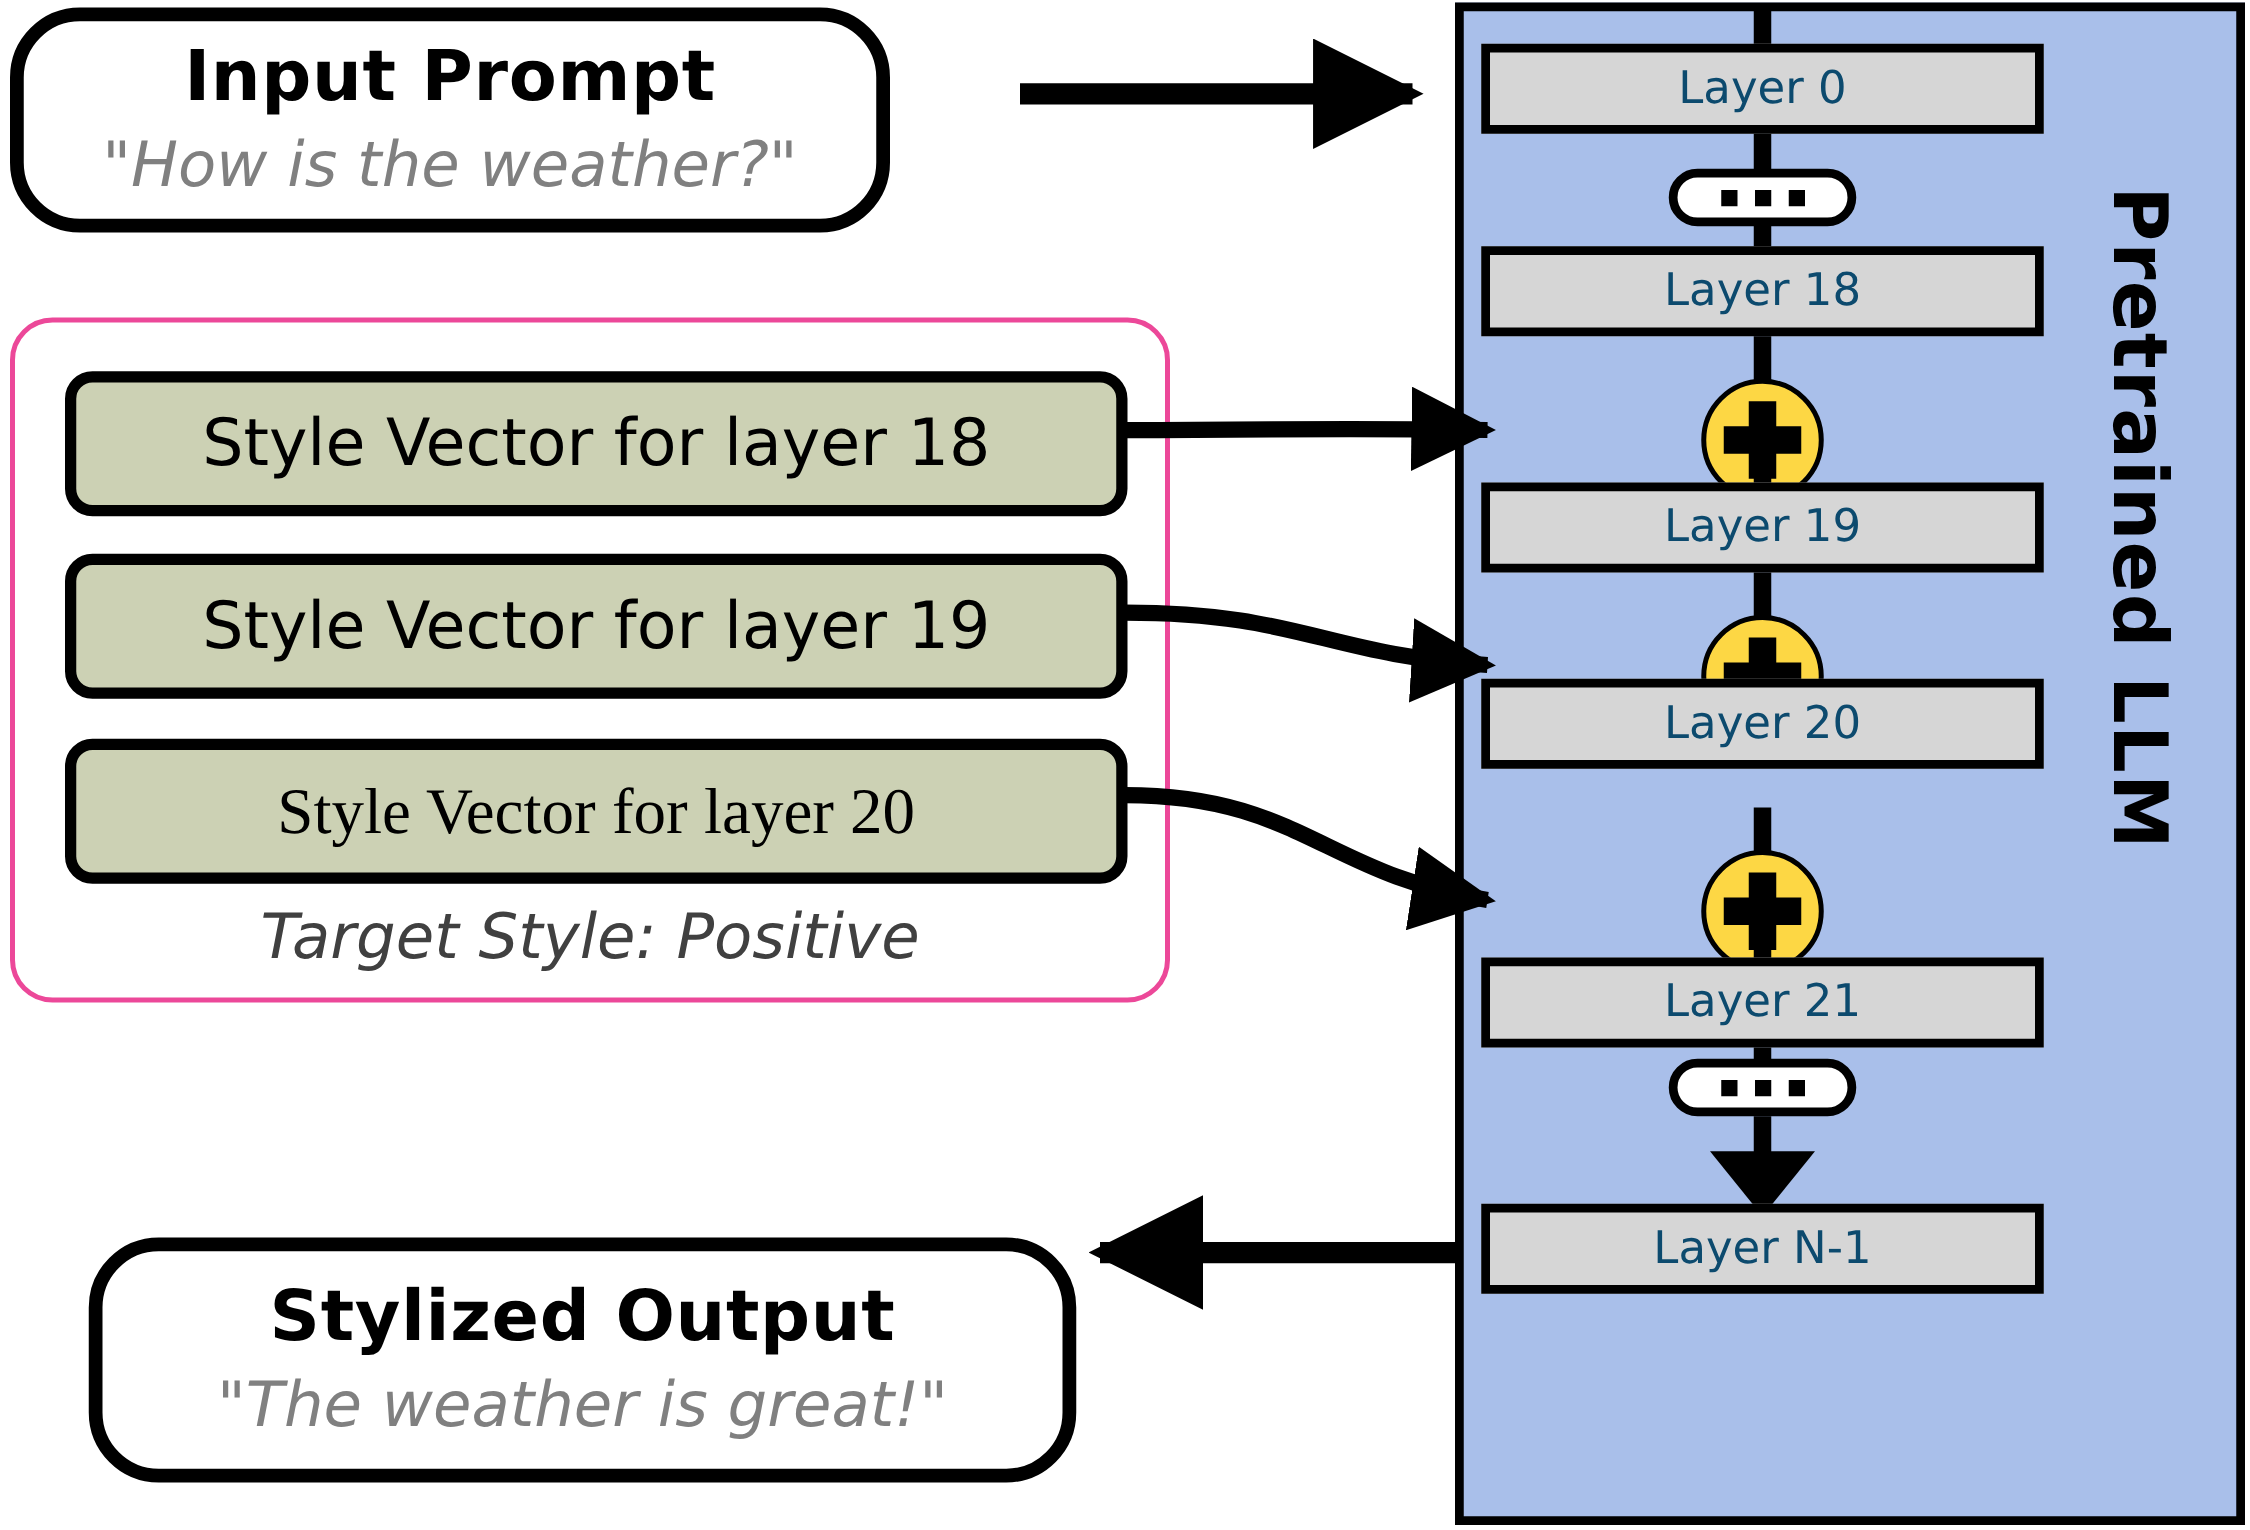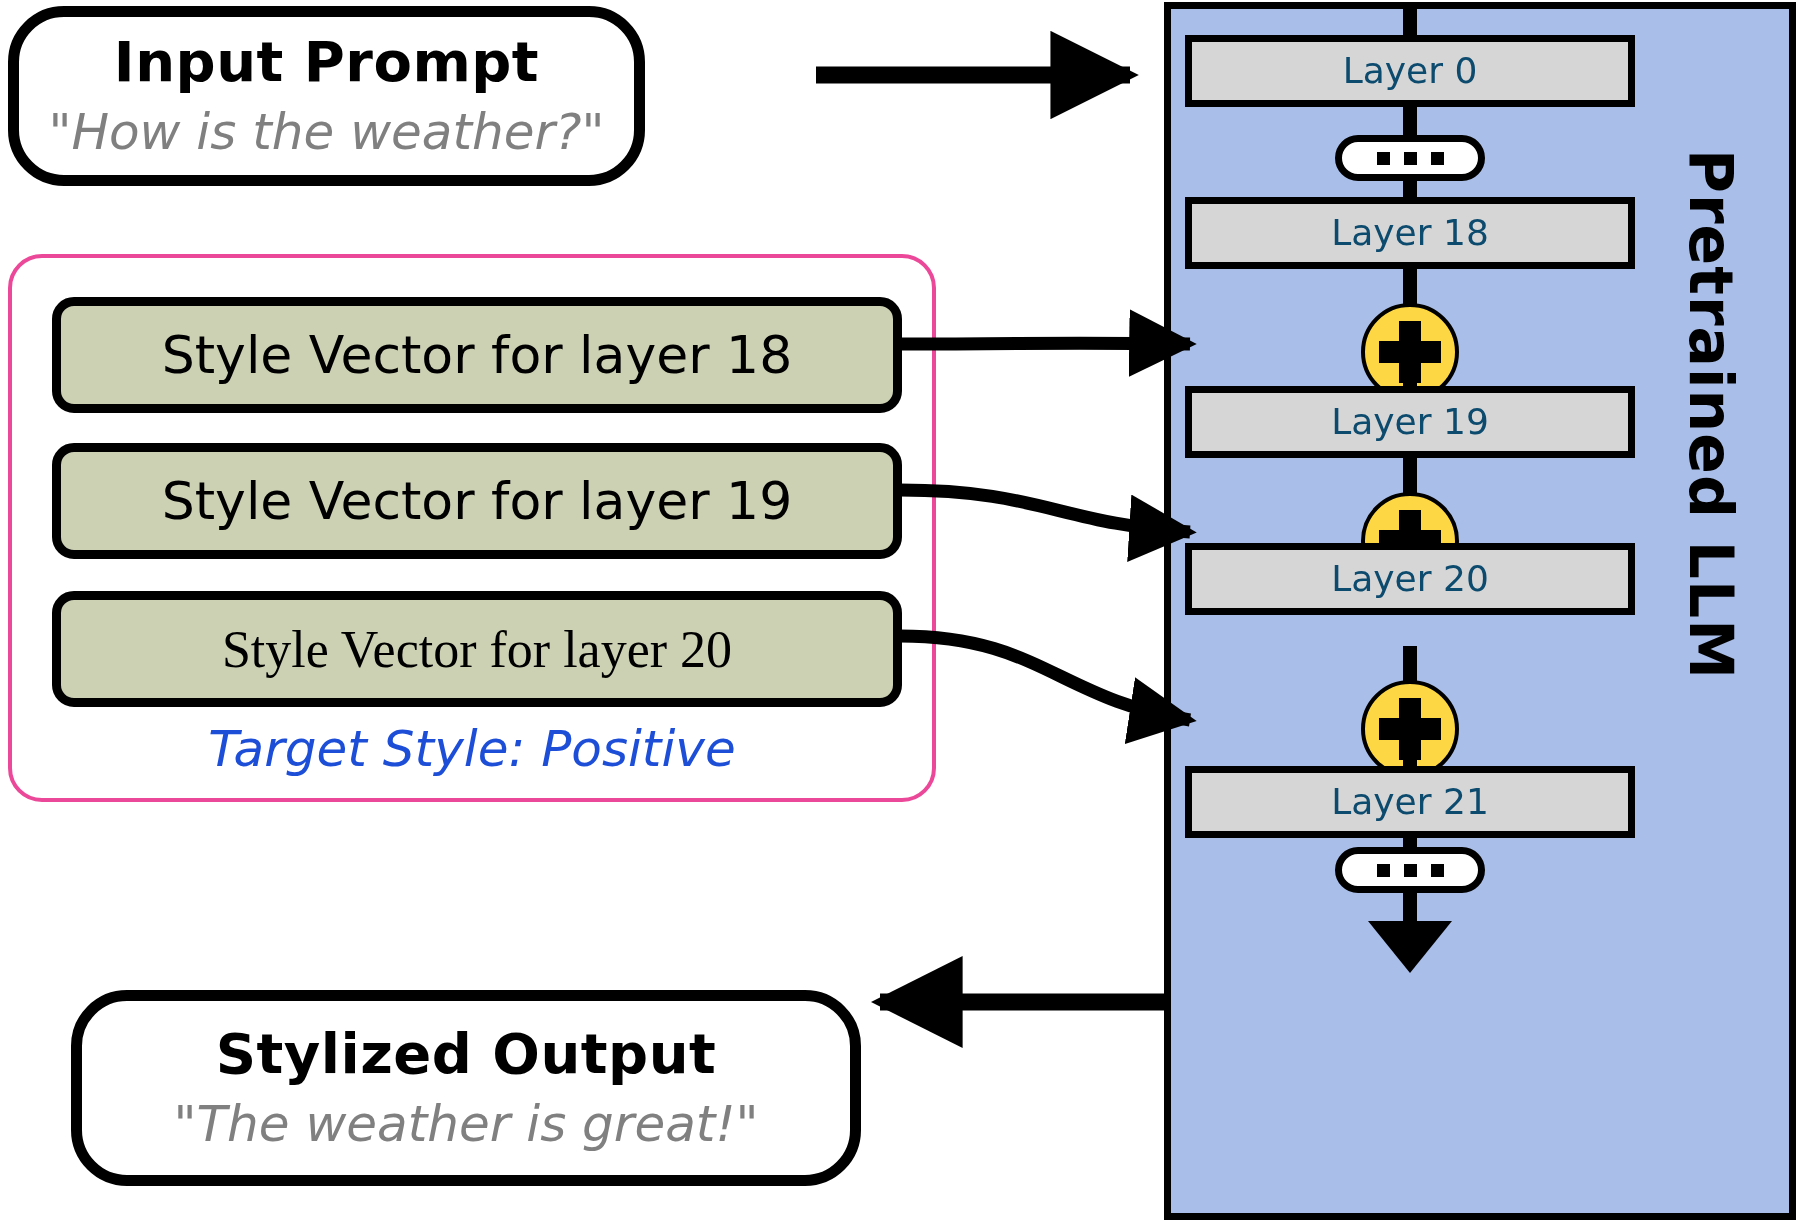--- a/index.html
+++ b/index.html
@@ -38,21 +38,21 @@
   }
   .io-sub {
     font-style: italic;
     font-size: 50px;
     color: #808080;
     line-height: 1.05;
     margin-top: 14px;
     white-space: nowrap;
   }
 
-  #input-box  { left: 8px;  top: 6px;   width: 637px; height: 180px; }
+  #input-box  { left: 8px;  top: 6px;   width: 704px; height: 180px; }
   #output-box { left: 38px; top: 990px; width: 790px; height: 196px; margin-left: 33px; }
 
   
   #style-group {
     position: absolute;
     left: 8px;
     top: 254px;
     width: 928px;
     height: 548px;
     box-sizing: border-box;
@@ -83,21 +83,21 @@
   #style-vec-2 { top: 333px; font-family: Liberation Serif, serif; }
 
   #target-style {
     position: absolute;
     left: 0;
     right: 0;
     top: 462px;
     text-align: center;
     font-style: italic;
     font-size: 50px;
-    color: #1d4ed8;
+    color: #404040;
     white-space: nowrap;
   }
 
   
   #llm-panel {
     position: absolute;
     left: 1164px;
     top: 2px;
     width: 632px;
     height: 1218px;
@@ -320,20 +320,23 @@
 
     <div class="ellipsis-pill" id="pill-bottom">
       <i></i>
       <i></i>
       <i></i>
     </div>
 
     <div class="spine" id="spine-k"></div>
     <div id="down-arrow"></div>
 
+    <div class="layer-box" id="layer-n1">
+      <span>Layer N-1</span>
+    </div>
 
     <div id="llm-label">Pretrained LLM</div>
   </div>
 
   <svg id="wires" viewBox="0 0 1800 1224" xmlns="http://www.w3.org/2000/svg">
     <defs>
       <marker id="arrowR" viewBox="0 0 10 10" refX="9" refY="5" markerWidth="5.2" markerHeight="5.2" orient="auto-start-reverse">
         <path d="M 0 0 L 10 5 L 0 10 z" fill="#000000"></path>
       </marker>
       <marker id="arrowL" viewBox="0 0 10 10" refX="9" refY="5" markerWidth="5.4" markerHeight="5.4" orient="auto-start-reverse">

